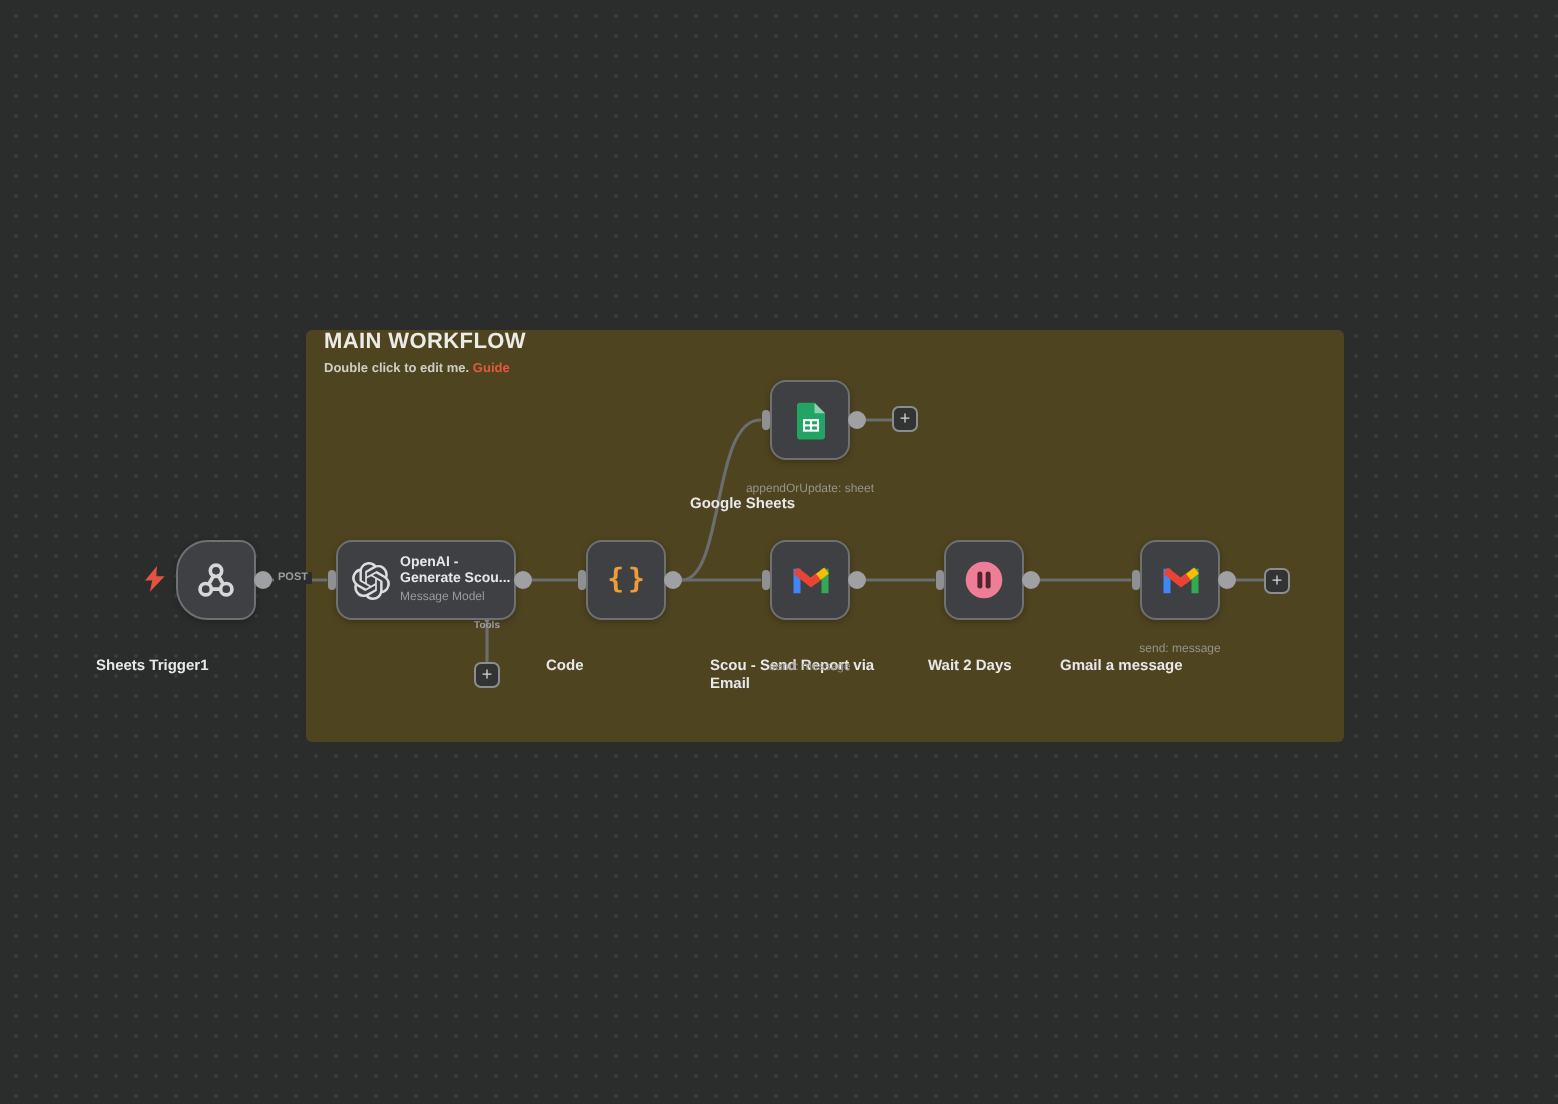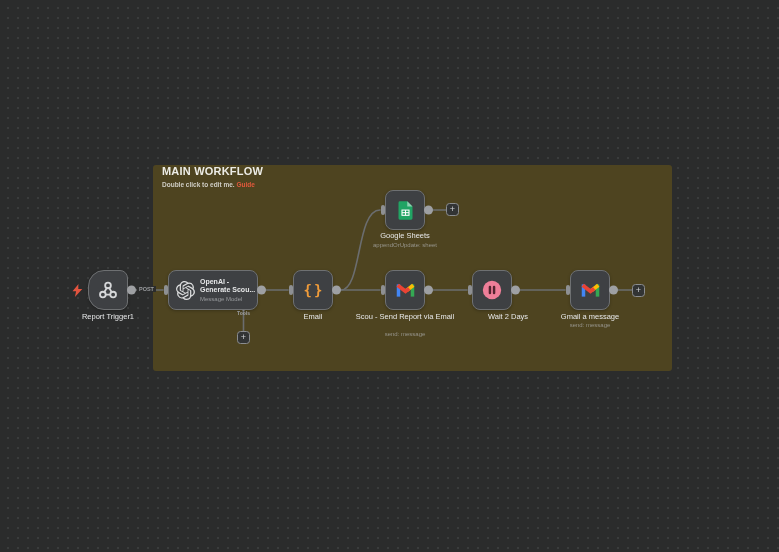--- a/index.html
+++ b/index.html
@@ -48,22 +48,22 @@
     position:absolute; z-index:3; font-size:5px; color:#a3a5a8;
     text-align:center; font-weight:bold;
   }
   .plus-btn {
     position:absolute; width:13px; height:13px; z-index:3;
     background:#323434; border:1px solid #8b8d8f; border-radius:3.5px;
     color:#d0d2d4; font-size:9px; line-height:10px; text-align:center;
     cursor:pointer;
   }
   .node-label {
-    position:absolute; z-index:3; text-align:center;
-    font-size:7.5px; font-weight:normal; color:#e7e8e9; line-height:8.5px;
+    position:absolute; z-index:3; 
+    font-size:7.5px; font-weight:bold; color:#e7e8e9; line-height:8.5px;margin-top:16px;
   }
   .node-sub {
     position:absolute; z-index:3; text-align:center;
     font-size:6px; color:#96948b;
   }
   .openai-text { margin-left:5px; }
   .openai-line { font-size:7px; font-weight:bold; color:#e6e7e8; line-height:8px; }
   .openai-sub { font-size:6px; color:#989a9d; margin-top:2px; }
   .code-glyph {
     font-family:"DejaVu Sans Mono", monospace; font-size:14px; font-weight:bold;
@@ -114,21 +114,21 @@
         <circle cx="6.4" cy="17" r="3.1"></circle>
         <circle cx="17.6" cy="17" r="3.1"></circle>
         <path d="M10.7 9.7 L8.1 14.2"></path>
         <path d="M9.7 17 L14.3 17"></path>
         <path d="M13.3 9.7 L15.9 14.2"></path>
       </g>
     </svg>
     <span class="out-port"></span>
   </div>
   <div class="post-label">POST</div>
-  <div class="node-label" style="left:48px; top:313px; width:120px;">Report Trigger1</div>
+  <div class="node-label" style="left:48px; top:313px; width:120px;">Sheets Trigger1</div>
 
   <div class="node wide" style="left:168px; top:270px;">
     <svg viewBox="0 0 24 24" width="19" height="19">
       <path fill="#dcddde" d="M22.2819 9.8211a5.9847 5.9847 0 0 0-.5157-4.9108 6.0462 6.0462 0 0 0-6.5098-2.9A6.0651 6.0651 0 0 0 4.9807 4.1818a5.9847 5.9847 0 0 0-3.9977 2.9 6.0462 6.0462 0 0 0 .7427 7.0966 5.98 5.98 0 0 0 .511 4.9107 6.051 6.051 0 0 0 6.5146 2.9001A5.9847 5.9847 0 0 0 13.2599 24a6.0557 6.0557 0 0 0 5.7718-4.2058 5.9894 5.9894 0 0 0 3.9977-2.9001 6.0557 6.0557 0 0 0-.7475-7.073zm-9.022 12.6081a4.4755 4.4755 0 0 1-2.8764-1.0408l.1419-.0804 4.7783-2.7582a.7948.7948 0 0 0 .3927-.6813v-6.7369l2.02 1.1686a.071.071 0 0 1 .038.052v5.5826a4.504 4.504 0 0 1-4.4945 4.4944zm-9.6607-4.1254a4.4708 4.4708 0 0 1-.5346-3.0137l.142.0852 4.783 2.7582a.7712.7712 0 0 0 .7806 0l5.8428-3.3685v2.3324a.0804.0804 0 0 1-.0332.0615L9.74 19.9502a4.4992 4.4992 0 0 1-6.1408-1.6464zM2.3408 7.8956a4.485 4.485 0 0 1 2.3655-1.9728V11.6a.7664.7664 0 0 0 .3879.6765l5.8144 3.3543-2.0201 1.1685a.0757.0757 0 0 1-.071 0l-4.8303-2.7865A4.504 4.504 0 0 1 2.3408 7.8956zm16.5963 3.8558L13.1038 8.364 15.1192 7.2a.0757.0757 0 0 1 .071 0l4.8303 2.7913a4.4944 4.4944 0 0 1-.6765 8.1042v-5.6772a.79.79 0 0 0-.407-.667zm2.0107-3.0231l-.142-.0852-4.7735-2.7818a.7759.7759 0 0 0-.7854 0L9.409 9.2297V6.8974a.0662.0662 0 0 1 .0284-.0615l4.8303-2.7866a4.4992 4.4992 0 0 1 6.6802 4.66zM8.3065 12.863l-2.02-1.1638a.0804.0804 0 0 1-.038-.0567V6.0742a4.4992 4.4992 0 0 1 7.3757-3.4537l-.142.0805L8.704 5.459a.7948.7948 0 0 0-.3927.6813zm1.0976-2.3654l2.602-1.4998 2.6069 1.4998v2.9994l-2.5974 1.4997-2.6067-1.4997Z"></path>
     </svg>
     <div class="openai-text">
       <div class="openai-line">OpenAI -</div>
       <div class="openai-line">Generate Scou...</div>
       <div class="openai-sub">Message Model</div>
     </div>
@@ -139,21 +139,21 @@
   <div class="port-label" style="left:231px; top:310px; width:25px;">Tools</div>
   <div class="plus-btn" style="left:237px; top:331px;">
     <span>+</span>
   </div>
 
   <div class="node" style="left:293px; top:270px;">
     <span class="code-glyph">{}</span>
     <span class="in-port"></span>
     <span class="out-port"></span>
   </div>
-  <div class="node-label" style="left:273px; top:313px; width:80px;">Email</div>
+  <div class="node-label" style="left:273px; top:313px; width:80px;">Code</div>
 
   <div class="node" style="left:385px; top:190px;">
     <svg viewBox="0 0 24 24" width="21" height="21">
       <path d="M14 1.5 H5.6 A1.6 1.6 0 0 0 4 3.1 V20.9 A1.6 1.6 0 0 0 5.6 22.5 H18.4 A1.6 1.6 0 0 0 20 20.9 V7.5 Z" fill="#21a464"></path>
       <path d="M14 1.5 L20 7.5 H14 Z" fill="#8ed1b1"></path>
       <g stroke="#ffffff" stroke-width="1.2" fill="none">
         <rect x="8" y="11.5" width="8" height="6"></rect>
         <line x1="8" y1="14.5" x2="16" y2="14.5"></line>
         <line x1="12" y1="11.5" x2="12" y2="17.5"></line>
       </g>

